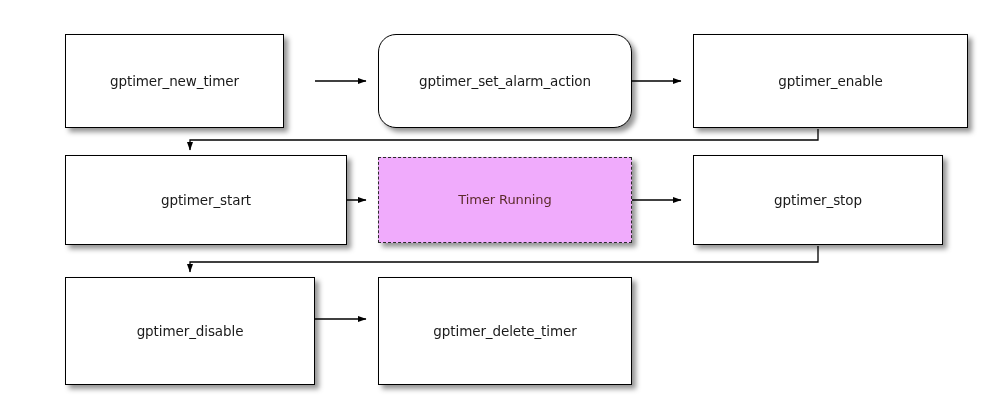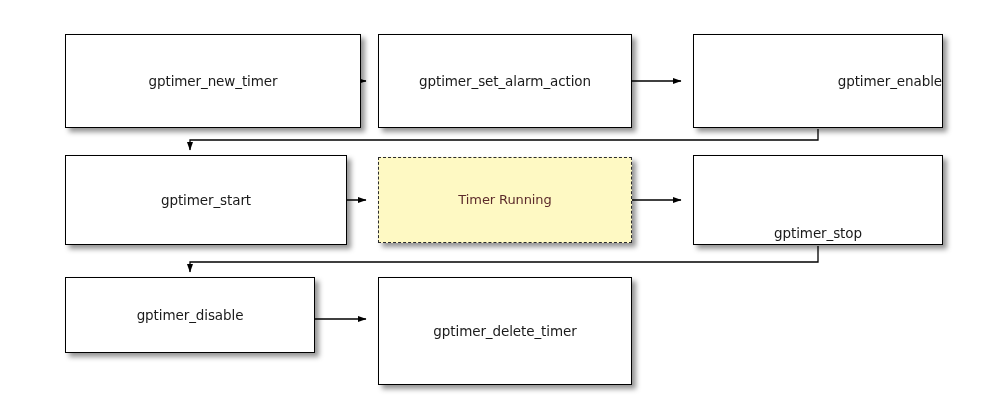--- a/index.html
+++ b/index.html
@@ -41,21 +41,21 @@
     z-index: 2;
   }
   .node .line {
     font-size: 13.5px;
     line-height: 1.55;
     color: #1a1a1a;
     white-space: nowrap;
     letter-spacing: -0.1px;
   }
   .node.state {
-    background: #fef9c3;
+    background: #f0abfc;
     border: 1.5px dashed #2b2b2b;
   }
   .node.state .line {
     color: #5c2b2b;
     font-size: 13px;
   }
 </style>
 </head>
 <body>
 
@@ -72,45 +72,45 @@
       <polyline points="315,81 366,81"></polyline>
       <polyline points="632,81 681,81"></polyline>
       <polyline points="818,129 818,140 190,140 190,150"></polyline>
       <polyline points="315,200 366,200"></polyline>
       <polyline points="632,200 681,200"></polyline>
       <polyline points="818,246 818,262 190,262 190,272"></polyline>
       <polyline points="315,319 366,319"></polyline>
     </g>
   </svg>
 
-  <div class="node" style="left:65px; top:34px; width:296px; height:94px;">
+  <div class="node" style="left:65px; top:34px; width:219px; height:94px;">
     <div class="line">gptimer_new_timer</div>
   </div>
 
-  <div class="node" style="left:378px; top:34px; width:254px; height:94px;">
+  <div class="node" style="left:378px; top:34px; width:254px; height:94px;border-radius:18px;">
     <div class="line">gptimer_set_alarm_action</div>
   </div>
 
-  <div class="node" style="left:693px; top:34px; width:250px; height:94px;align-items:flex-end;">
+  <div class="node" style="left:693px; top:34px; width:275px; height:94px;">
     <div class="line">gptimer_enable</div>
   </div>
 
   <div class="node" style="left:65px; top:155px; width:282px; height:90px;">
     <div class="line">gptimer_start</div>
   </div>
 
   <div class="node state" style="left:378px; top:157px; width:254px; height:86px;">
     <div class="line">Timer Running</div>
   </div>
 
-  <div class="node" style="left:693px; top:155px; width:250px; height:90px;justify-content:flex-end;">
+  <div class="node" style="left:693px; top:155px; width:250px; height:90px;">
     <div class="line">gptimer_stop</div>
   </div>
 
-  <div class="node" style="left:65px; top:277px; width:250px; height:76px;">
+  <div class="node" style="left:65px; top:277px; width:250px; height:108px;">
     <div class="line">gptimer_disable</div>
   </div>
 
   <div class="node" style="left:378px; top:277px; width:254px; height:108px;">
     <div class="line">gptimer_delete_timer</div>
   </div>
 
 </div>
 
 </body></html>

